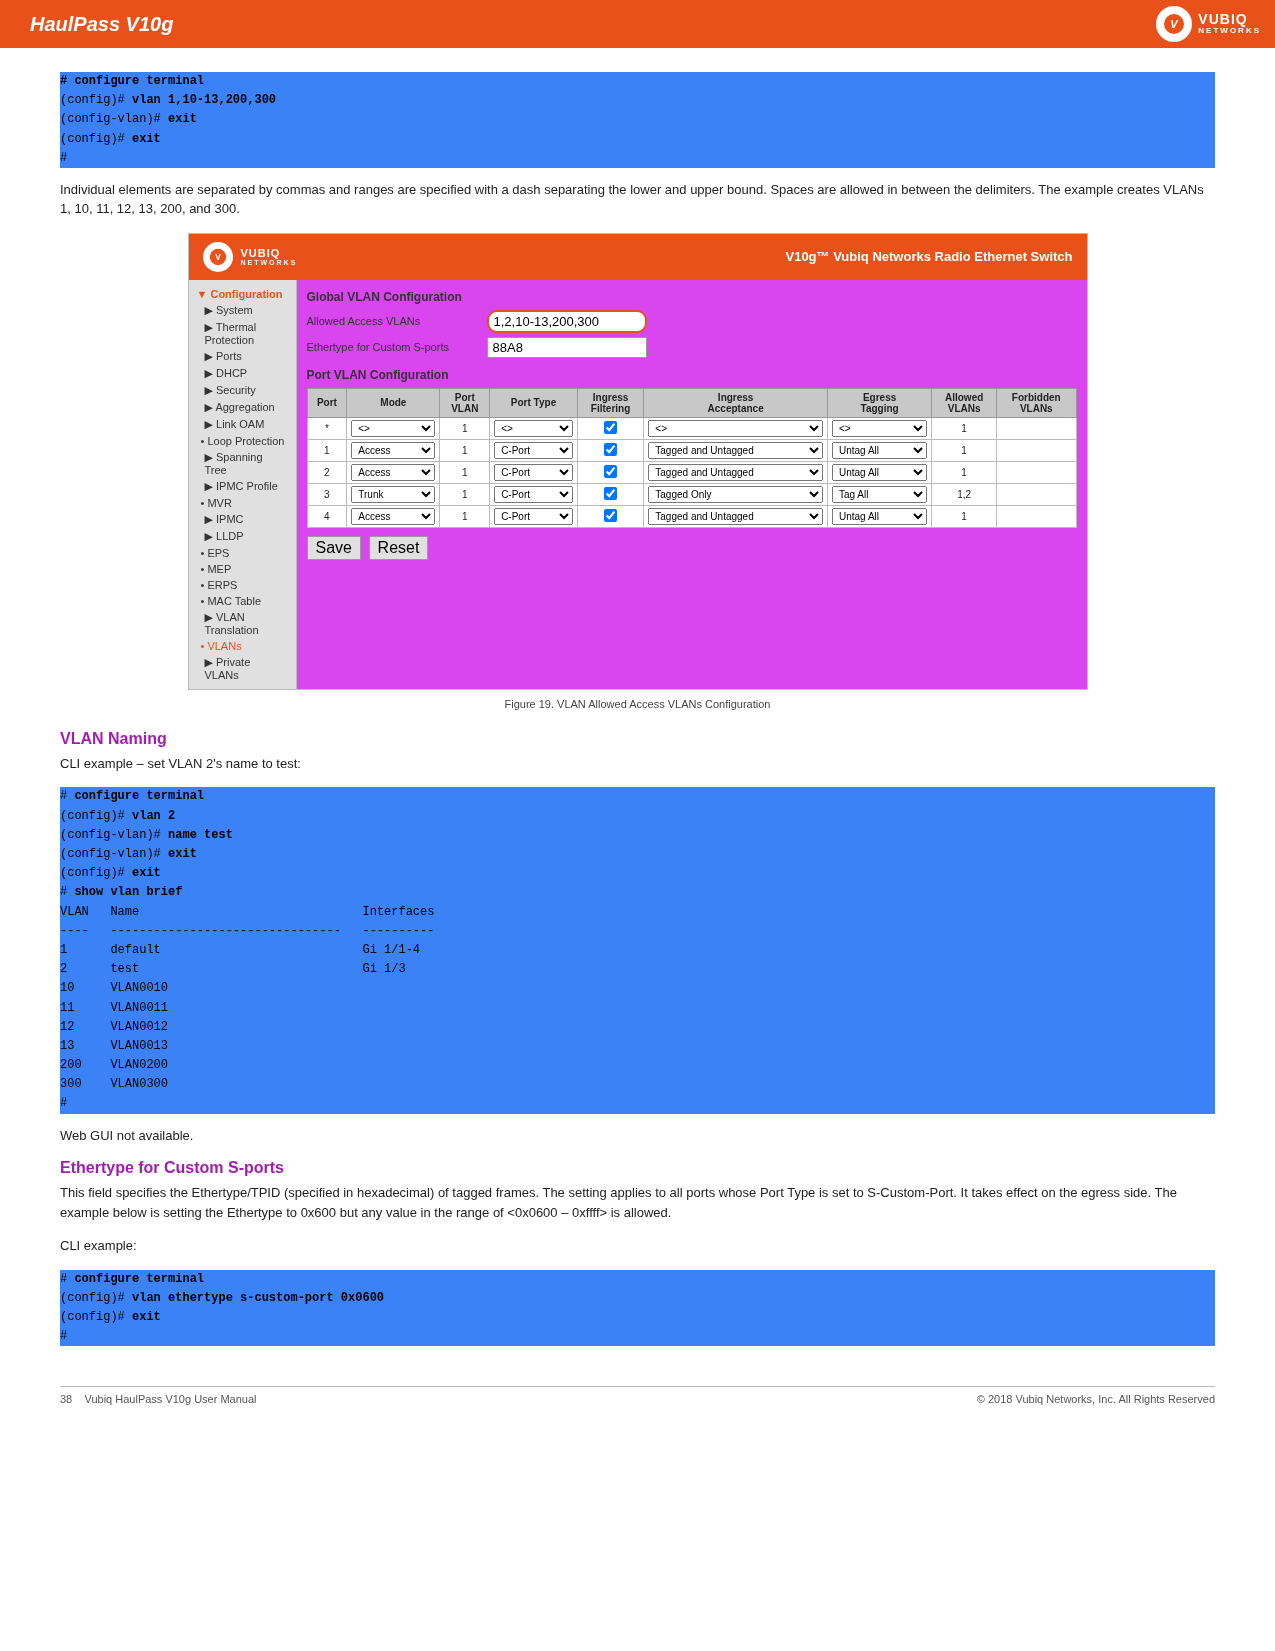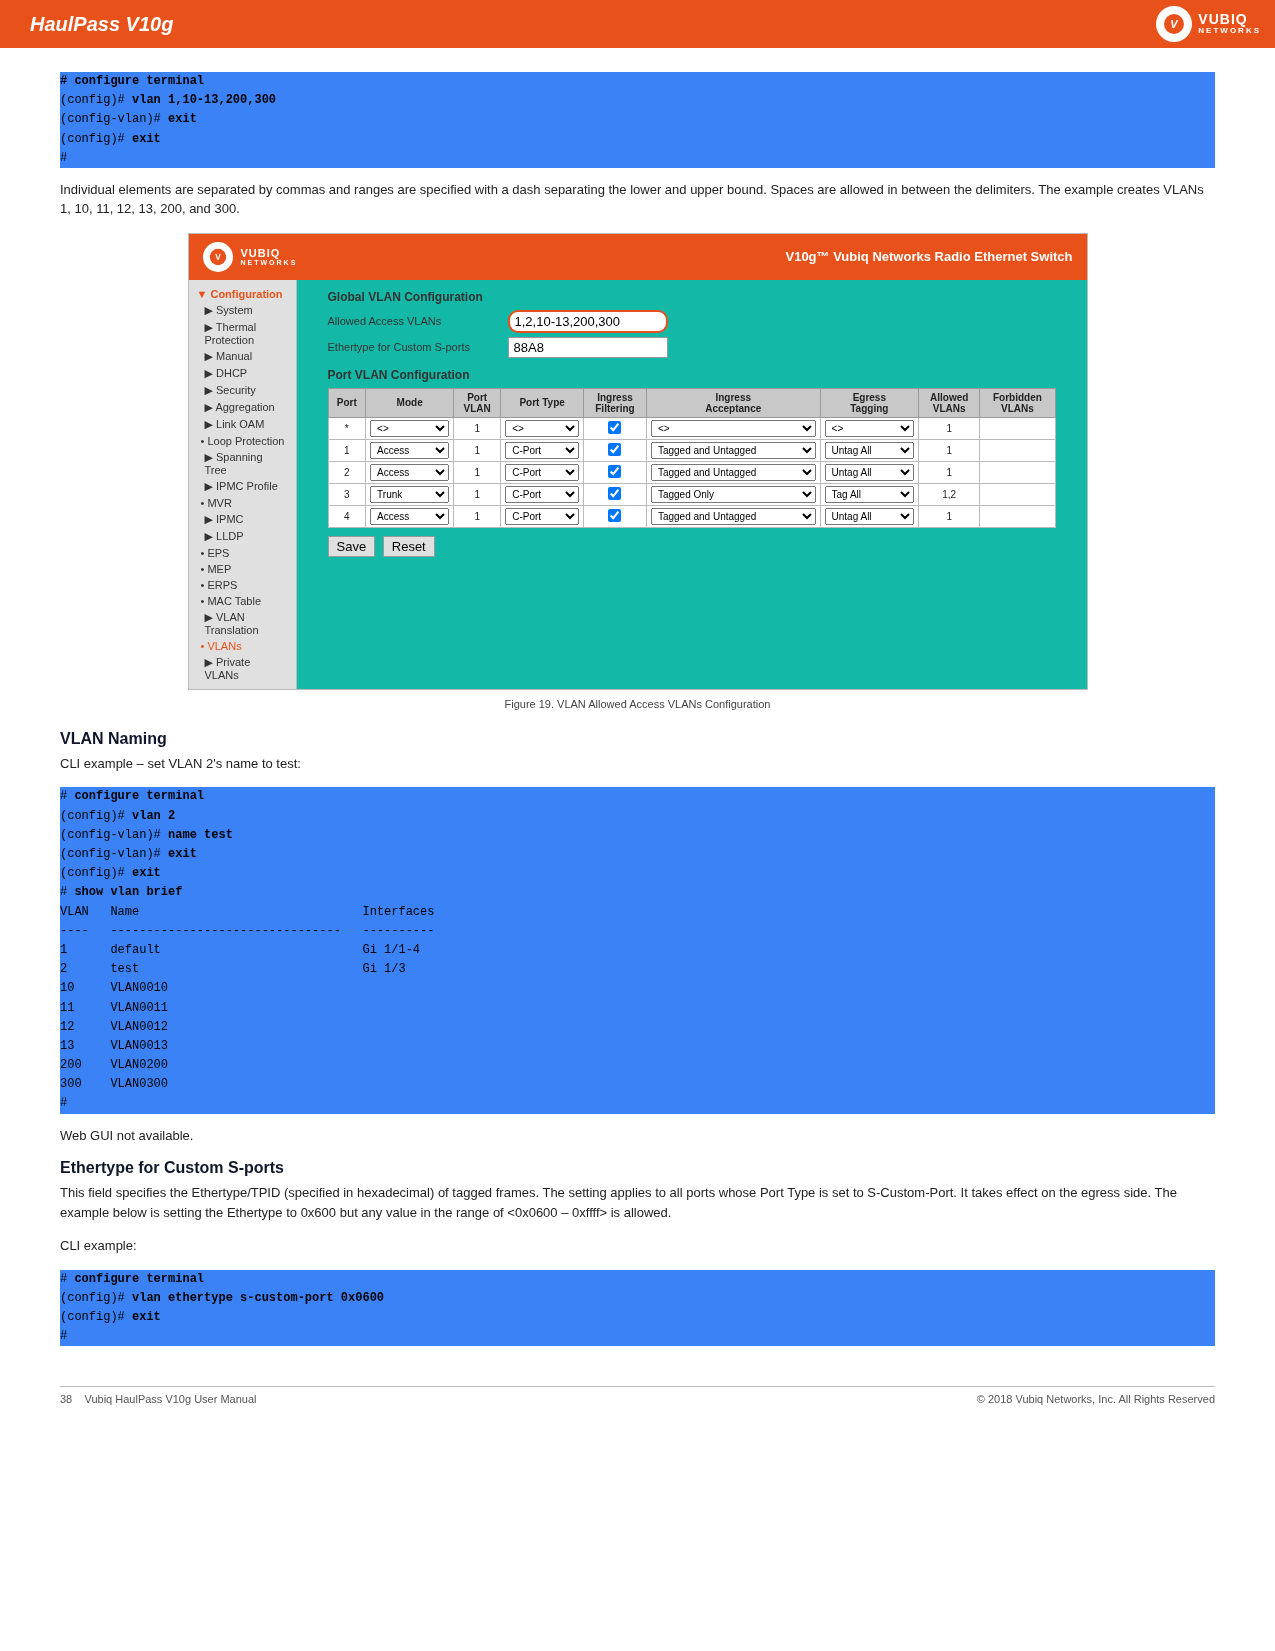--- a/index.html
+++ b/index.html
@@ -94,22 +94,22 @@
     .sidebar-item {
       padding: 2px 8px;
       color: #333;
       cursor: pointer;
     }
     .sidebar-item.indent1 { padding-left: 16px; }
     .sidebar-item.indent2 { padding-left: 12px; }
 
     .switch-main {
       flex: 1;
-      padding: 10px 31px;
-      background: #14b8a6;
+      padding: 10px 10px;
+      background: #d946ef;
     }
     .section-title {
       font-size: 12px;
       font-weight: bold;
       color: #333;
       margin-bottom: 6px;
     }
     .form-row {
       display: flex;
       align-items: center;
@@ -151,39 +151,39 @@
       text-align: center;
       background: #fff;
     }
     .vlan-table select, .vlan-table input[type=text] {
       font-size: 10px;
       padding: 1px 2px;
       width: 100%;
     }
     .vlan-table input[type=checkbox] { width: auto; }
     .btn-small {
-      font-size: 13px;
+      font-size: 16px;
       padding: 2px 8px;
       margin-right: 4px;
       cursor: pointer;
       background: #e0e0e0;
       border: 1px solid #999;
     }
     .figure-caption {
       font-size: 11px;
       text-align: center;
       color: #444;
       margin-bottom: 20px;
     }
 
     
     h2.section-heading {
       font-size: 16px;
       font-weight: bold;
-      color: #0f172a;
+      color: #a21caf;
       margin: 12px 0 6px 0;
       border-bottom: none;
     }
 
     
     .mono {
       font-family: 'Courier New', monospace;
       font-size: 12px;
     }
     .mono .bold { font-weight: bold; }
@@ -244,21 +244,21 @@
       </div>
       <span style="font-size:13px;">V10g™ Vubiq Networks Radio Ethernet Switch</span>
     </div>
 
     <div class="switch-ui-body">
 
       <div class="switch-sidebar">
         <div class="sidebar-item" style="font-weight:bold;color:#e8521a;">▼ Configuration</div>
         <div class="sidebar-item indent1">▶ System</div>
         <div class="sidebar-item indent1">▶ Thermal Protection</div>
-        <div class="sidebar-item indent1">▶ Manual</div>
+        <div class="sidebar-item indent1">▶ Ports</div>
         <div class="sidebar-item indent1">▶ DHCP</div>
         <div class="sidebar-item indent1">▶ Security</div>
         <div class="sidebar-item indent1">▶ Aggregation</div>
         <div class="sidebar-item indent1">▶ Link OAM</div>
         <div class="sidebar-item indent2">• Loop Protection</div>
         <div class="sidebar-item indent1">▶ Spanning Tree</div>
         <div class="sidebar-item indent1">▶ IPMC Profile</div>
         <div class="sidebar-item indent2">• MVR</div>
         <div class="sidebar-item indent1">▶ IPMC</div>
         <div class="sidebar-item indent1">▶ LLDP</div>

